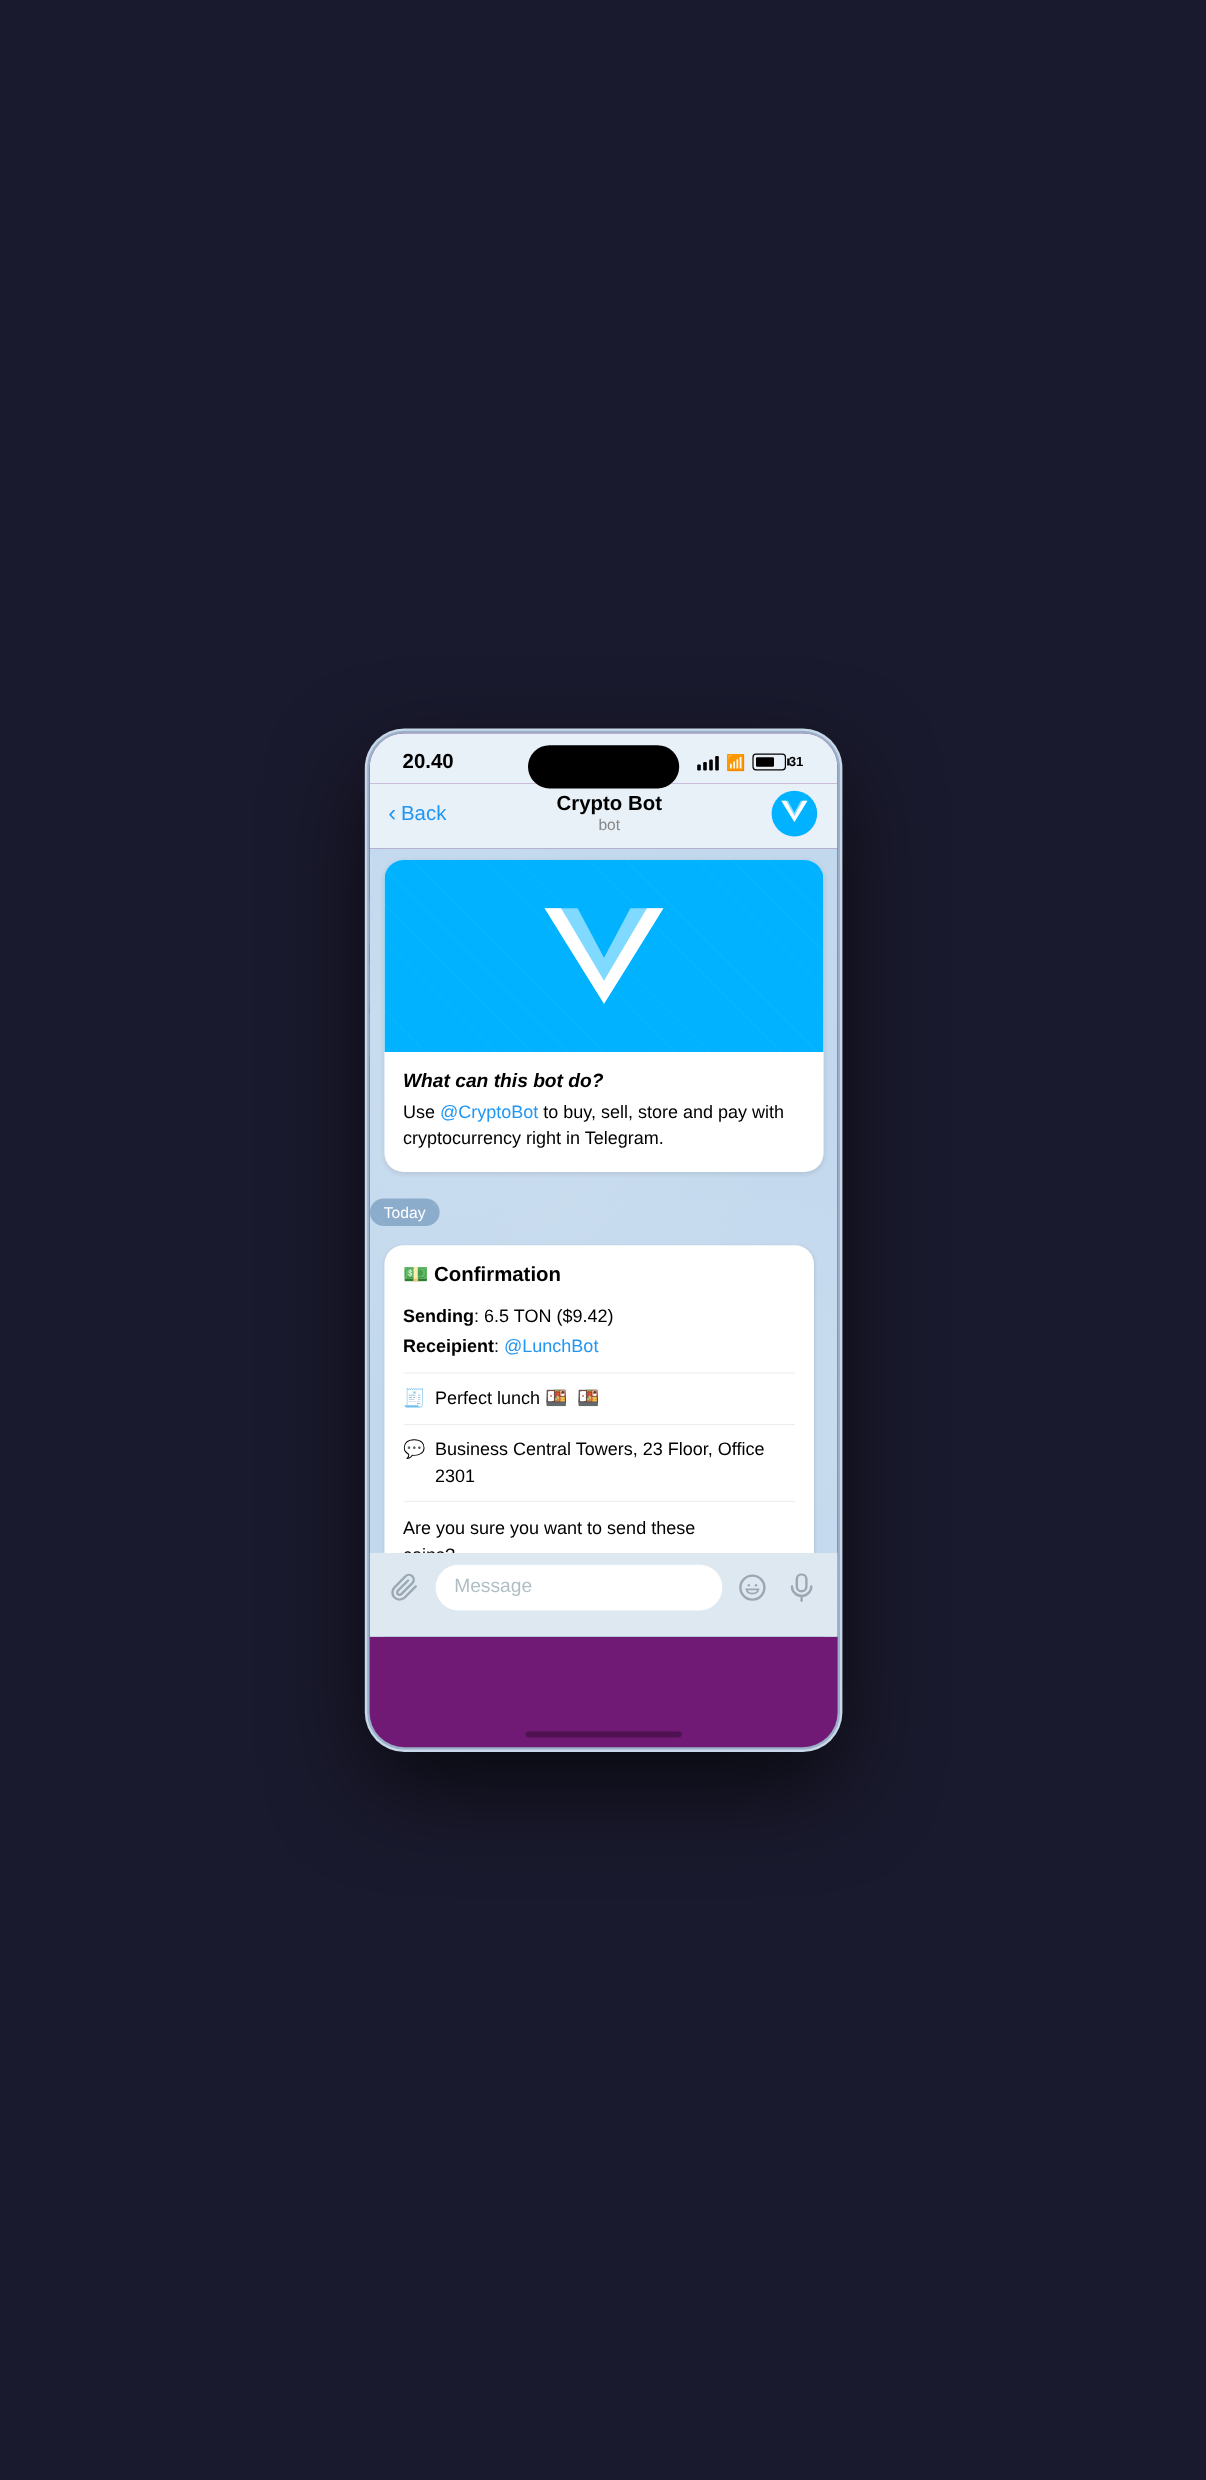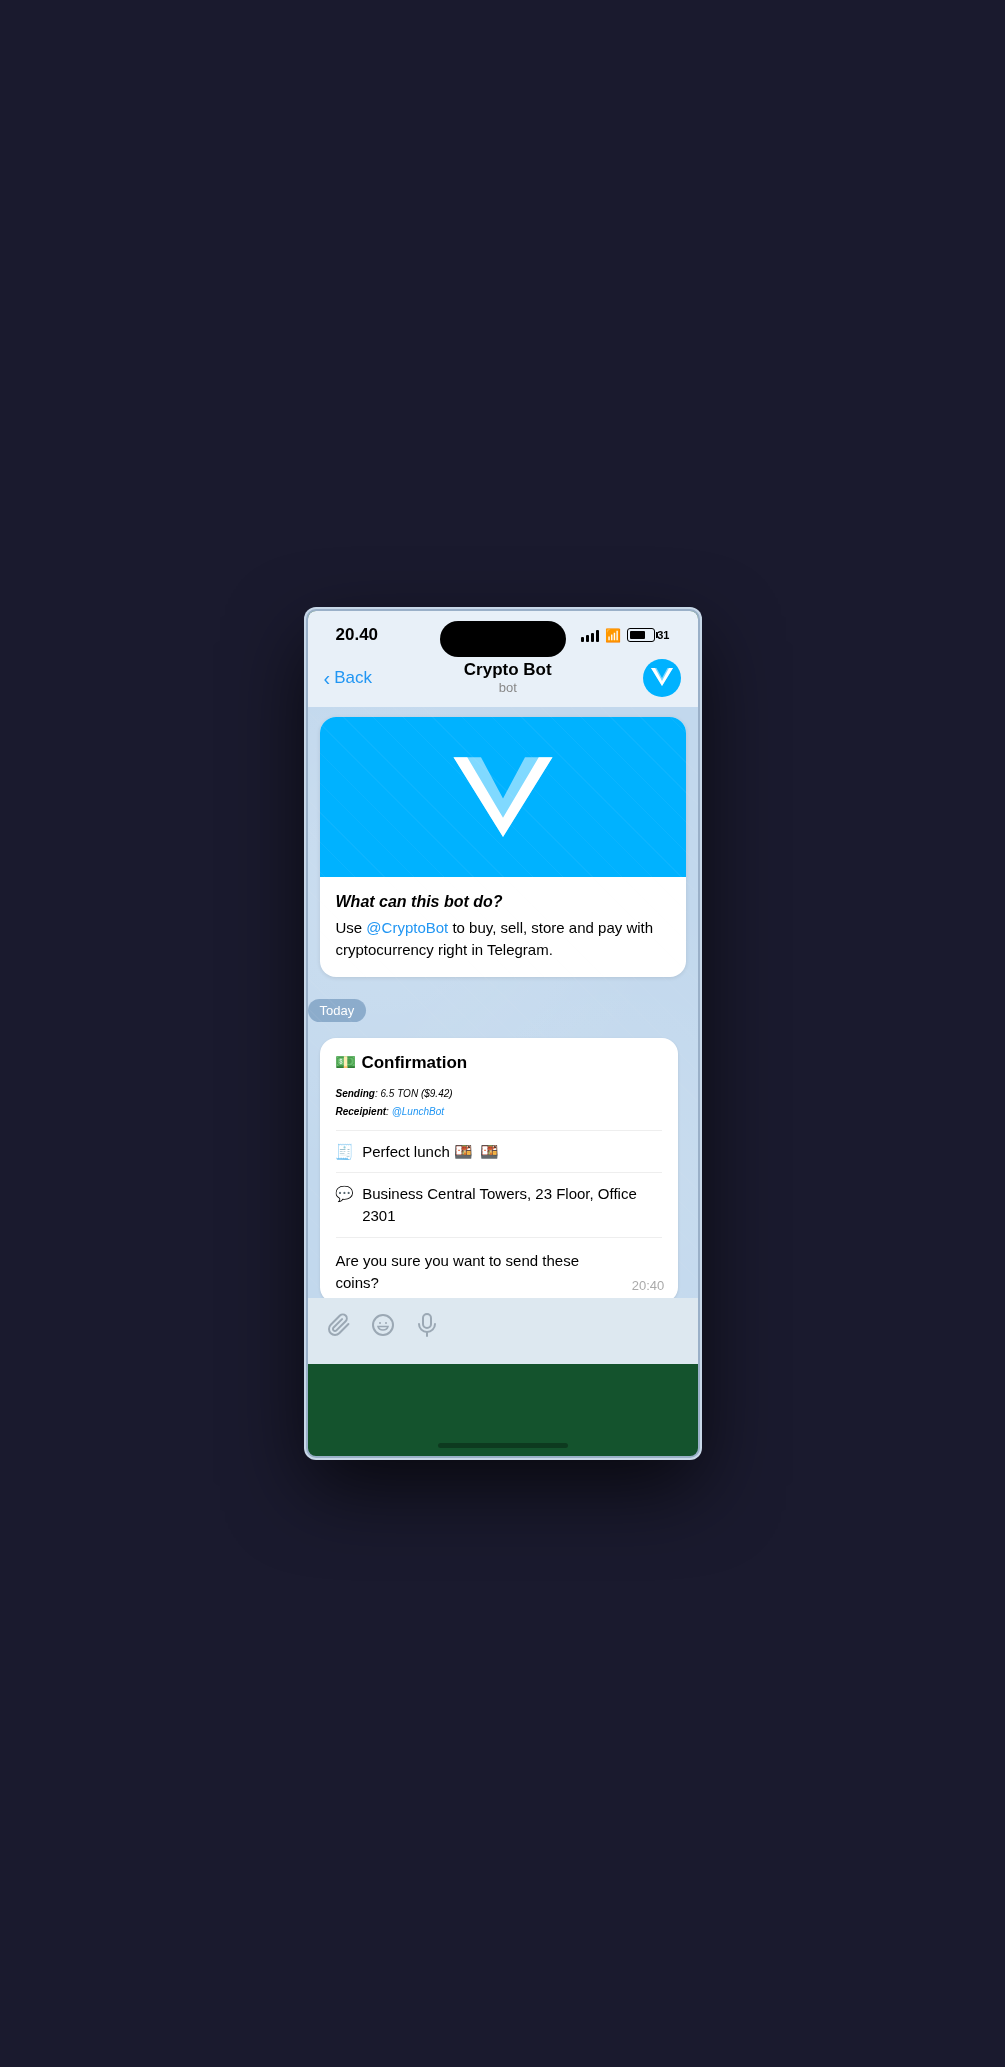--- a/index.html
+++ b/index.html
@@ -9,22 +9,22 @@
       display: flex;
       justify-content: center;
       align-items: center;
       min-height: 100vh;
       font-family: -apple-system, BlinkMacSystemFont, 'Helvetica Neue', Arial, sans-serif;
     }
 
     .phone-frame {
       width: 390px;
       height: 845px;
-      background: #14532d;
-      border-radius: 8px;
+      background: #701a75;
+      border-radius: 29px;
       position: relative;
       overflow: hidden;
       box-shadow:
         0 0 0 2px #9ab0c8,
         0 0 0 4px #c8d8e8,
         0 30px 80px rgba(0,0,0,0.7);
     }
 
     
     .phone-frame::before {
@@ -293,25 +293,24 @@
     }
 
     .msg-title {
       font-size: 17px;
       font-weight: 700;
       color: #000;
       margin-bottom: 14px;
     }
 
     .msg-row {
-      font-size: 10px;
+      font-size: 15px;
       color: #000;
       margin-bottom: 4px;
       line-height: 1.45;
-      font-style: italic;
     }
 
     .msg-row strong {
       font-weight: 700;
     }
 
     .msg-link {
       color: #2196F3;
     }
 
@@ -577,20 +576,21 @@
 
       </div>
     </div>
 
     <div class="input-bar">
       <div class="attach-btn">
         <svg width="24" height="24" viewBox="0 0 24 24" fill="none">
           <path d="M21.44 11.05l-9.19 9.19a6 6 0 01-8.49-8.49l9.19-9.19a4 4 0 015.66 5.66l-9.2 9.19a2 2 0 01-2.83-2.83l8.49-8.48" stroke="#9ba8b4" stroke-width="2" stroke-linecap="round" stroke-linejoin="round"></path>
         </svg>
       </div>
+      <input class="message-input" type="text" placeholder="Message" style="">
       <div class="sticker-btn">
         <svg width="24" height="24" viewBox="0 0 24 24" fill="none">
           <circle cx="12" cy="12" r="10" stroke="#9ba8b4" stroke-width="2"></circle>
           <path d="M12 17c2.5 0 4.5-1.5 5-3.5H7c.5 2 2.5 3.5 5 3.5z" stroke="#9ba8b4" stroke-width="1.5"></path>
           <circle cx="9" cy="10" r="1" fill="#9ba8b4"></circle>
           <circle cx="15" cy="10" r="1" fill="#9ba8b4"></circle>
         </svg>
       </div>
       <div class="mic-btn">
         <svg width="22" height="24" viewBox="0 0 22 24" fill="none">

